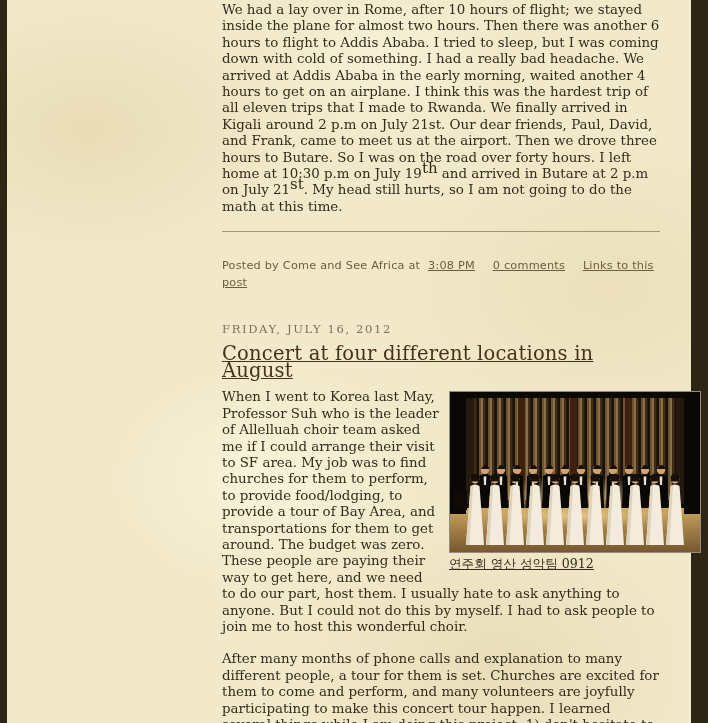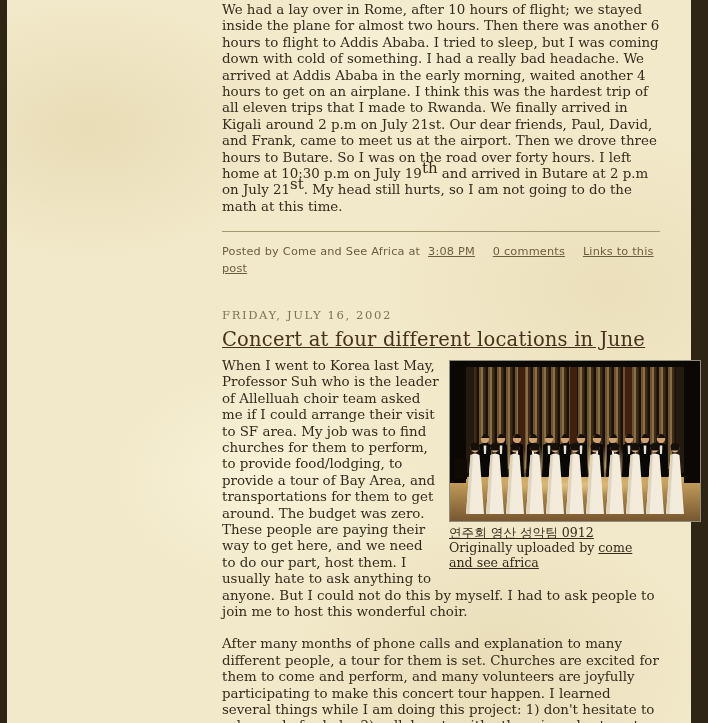--- a/index.html
+++ b/index.html
@@ -38,21 +38,21 @@
 
   .post-rule {
     border: none;
     border-top: 1px solid #a59772;
     margin: 14px 0 0 0;
   }
   .post-footer {
     font-family: "DejaVu Sans", "Liberation Sans", sans-serif;
     font-size: 11.3px;
     color: #6d5d40;
-    margin-top: 12px;
+    margin-top: 26px;
     letter-spacing: .2px;
   }
   .post-footer a {
     color: #6d5d40;
     text-decoration: underline;
     margin-left: 4px;
   }
   .post-footer a + a { margin-left: 14px; }
 
   .date-header {
@@ -99,22 +99,22 @@
 
       <div class="post-footer">
         <span>Posted by Come and See Africa at</span>
         <a href="#">3:08 PM</a>
         <a href="#">0 comments</a>
         <a href="#">Links to this post</a>
       </div>
     </div>
 
     <div>
-      <div class="date-header">FRIDAY, JULY 16, 2002</div>
-      <h2 class="post-title"><a href="#">Concert at four different locations in June</a></h2>
+      <div class="date-header">FRIDAY, JULY 16, 2012</div>
+      <h2 class="post-title"><a href="#">Concert at four different locations in August</a></h2>
 
       <div class="post-body">
 
         <figure class="photo">
           <a href="#" class="img-link">
             <svg width="250" height="160" viewBox="0 0 250 160" xmlns="http://www.w3.org/2000/svg">
               <defs>
                 <linearGradient id="floorg" x1="0" y1="0" x2="0" y2="1">
                   <stop offset="0" stop-color="#cba55f"></stop>
                   <stop offset="1" stop-color="#77572f"></stop>
@@ -176,21 +176,20 @@
                 <use href="#chorister-w" x="125" y="153"></use>
               <use href="#chorister-w" x="145" y="153"></use>
                 <use href="#chorister-w" x="165" y="153"></use>
               <use href="#chorister-w" x="185" y="153"></use>
                 <use href="#chorister-w" x="205" y="153"></use>
               <use href="#chorister-w" x="225" y="153"></use>
             </svg>
           </a>
           <figcaption>
             <div class="photo-caption"><a href="#">연주회 영산 성악팀  0912</a></div>
-            <div class="photo-attrib"><span>Originally uploaded by </span><a href="#">come and see africa</a></div>
           </figcaption>
         </figure>
 
         <p class="body-text">When I went to Korea last May, Professor Suh who is the leader of Allelluah choir team asked me if I could arrange their visit to SF area. My job was to find churches for them to perform, to provide food/lodging, to provide a tour of Bay Area, and transportations for them to get around.  The budget was zero. These people are paying their way to get here, and we need to do our part, host them.  I usually hate to ask anything to anyone.  But I could not do this by myself.  I had to ask people to join me to host this wonderful choir.</p>
         <p class="body-text">After many months of phone calls and explanation to many different people, a tour for them is set. Churches are excited for them to come and perform, and many volunteers are joyfully participating to make this concert tour happen. I learned several things while I am doing this project: 1) don't hesitate to ask people for help, 2) collaborate with others in order to get the best result, and 3) be flexible.</p>
 
       </div>
     </div>
 
   </div>

